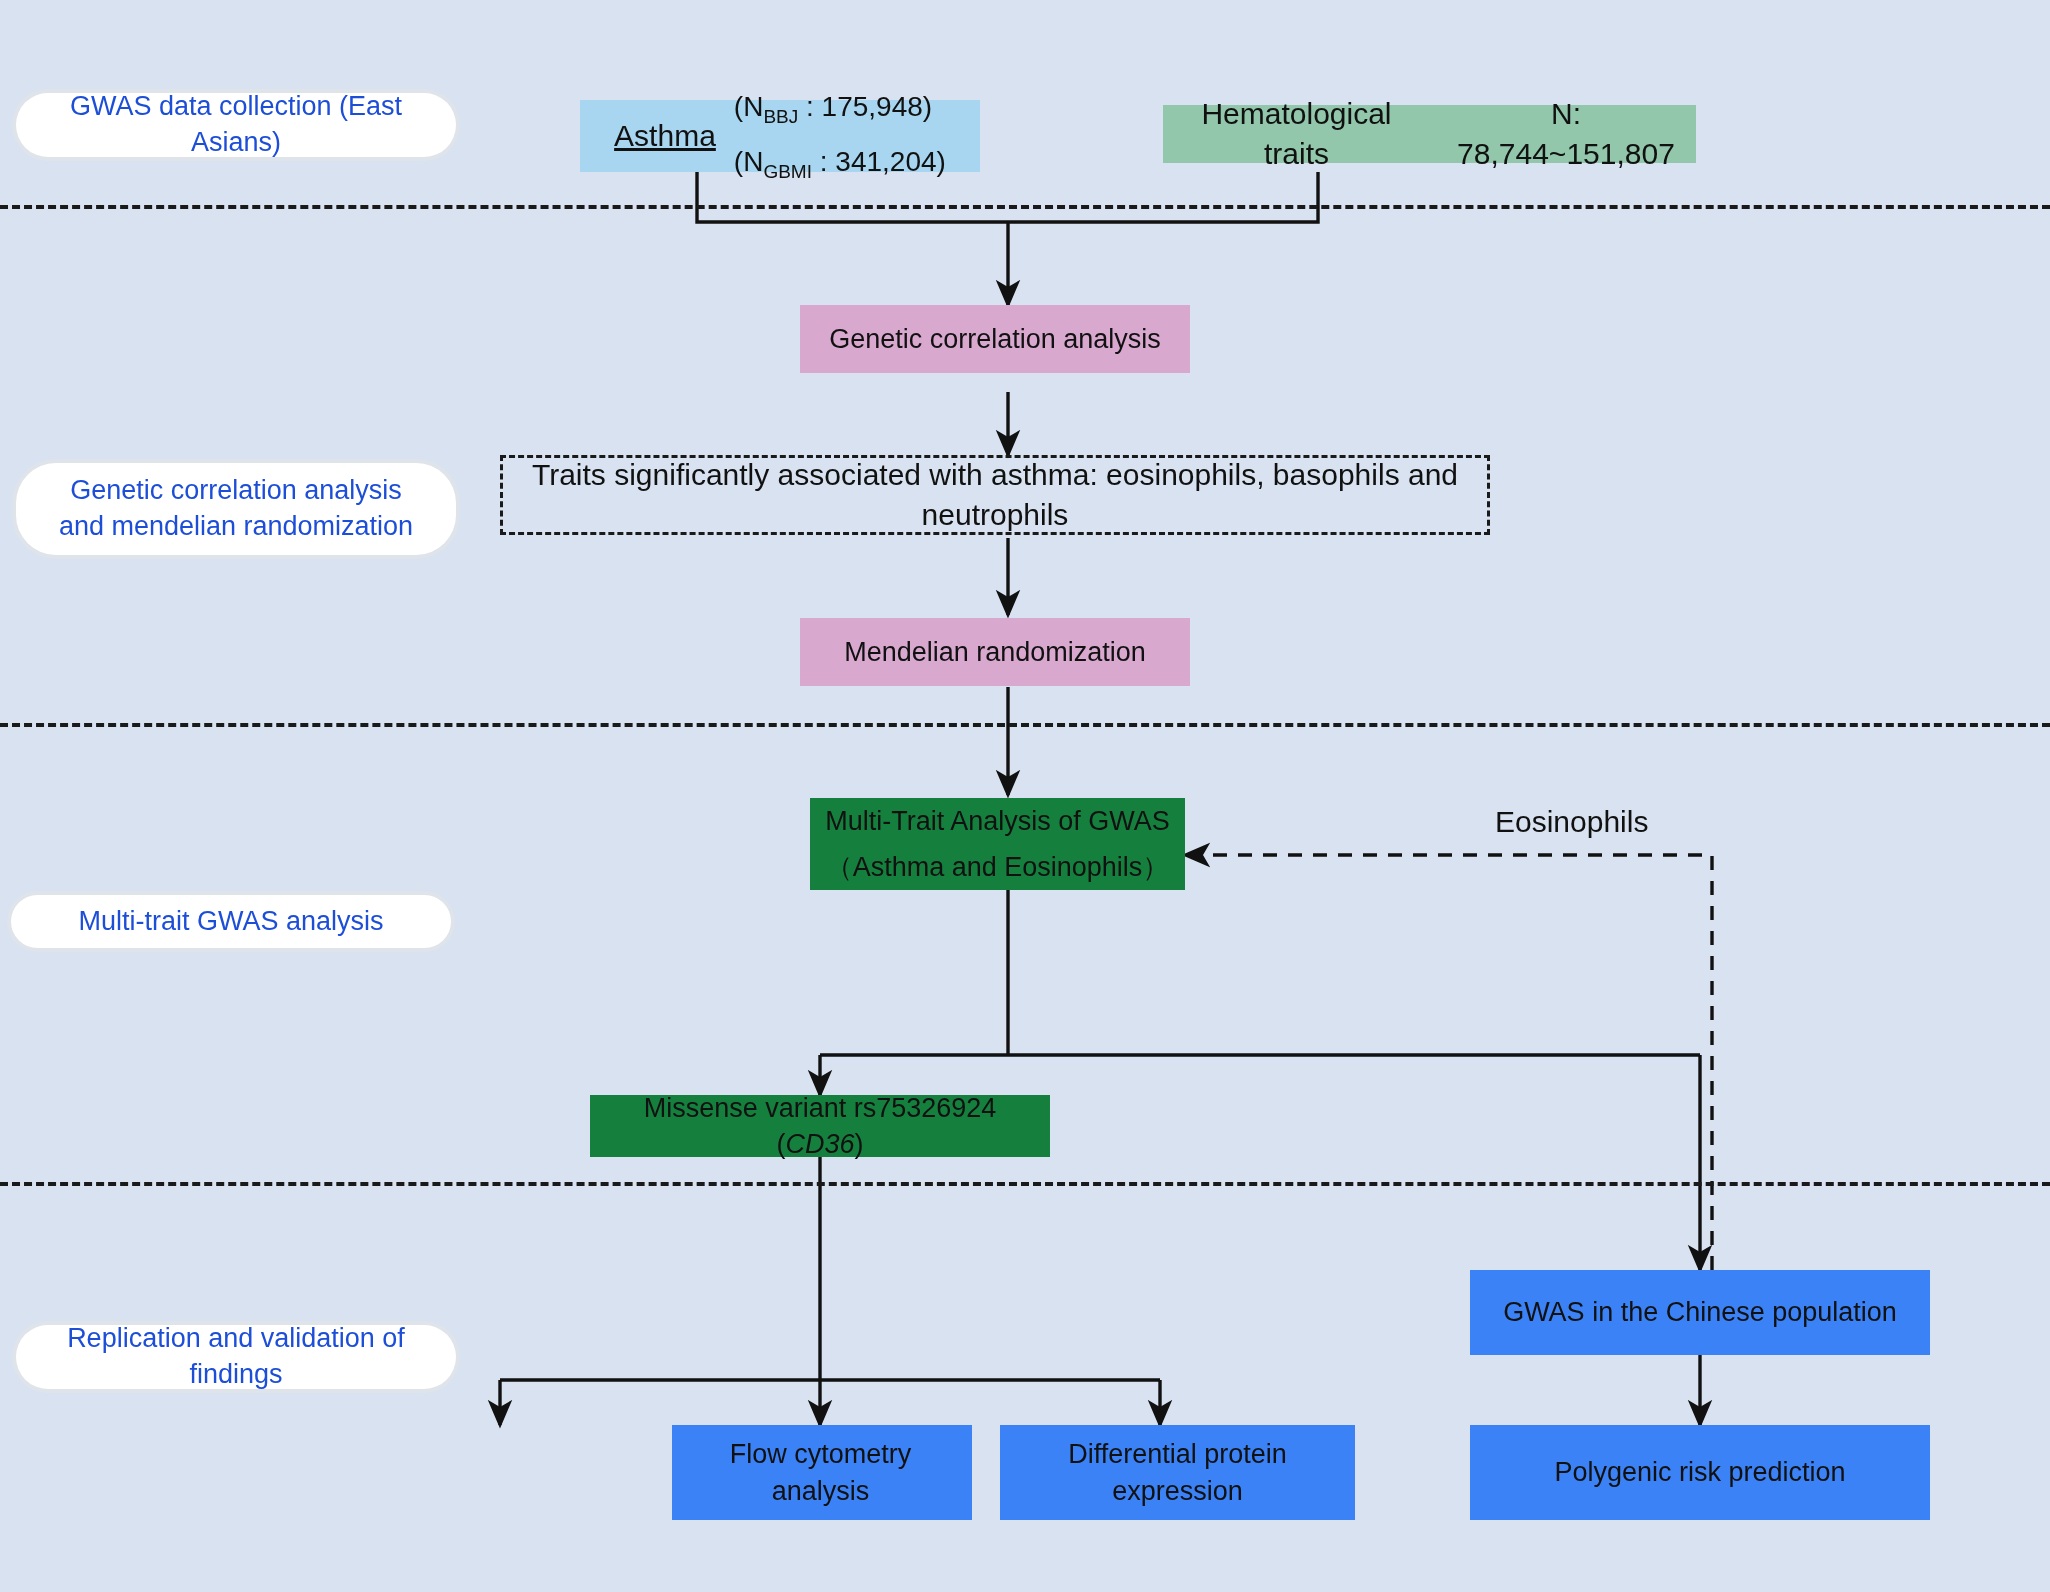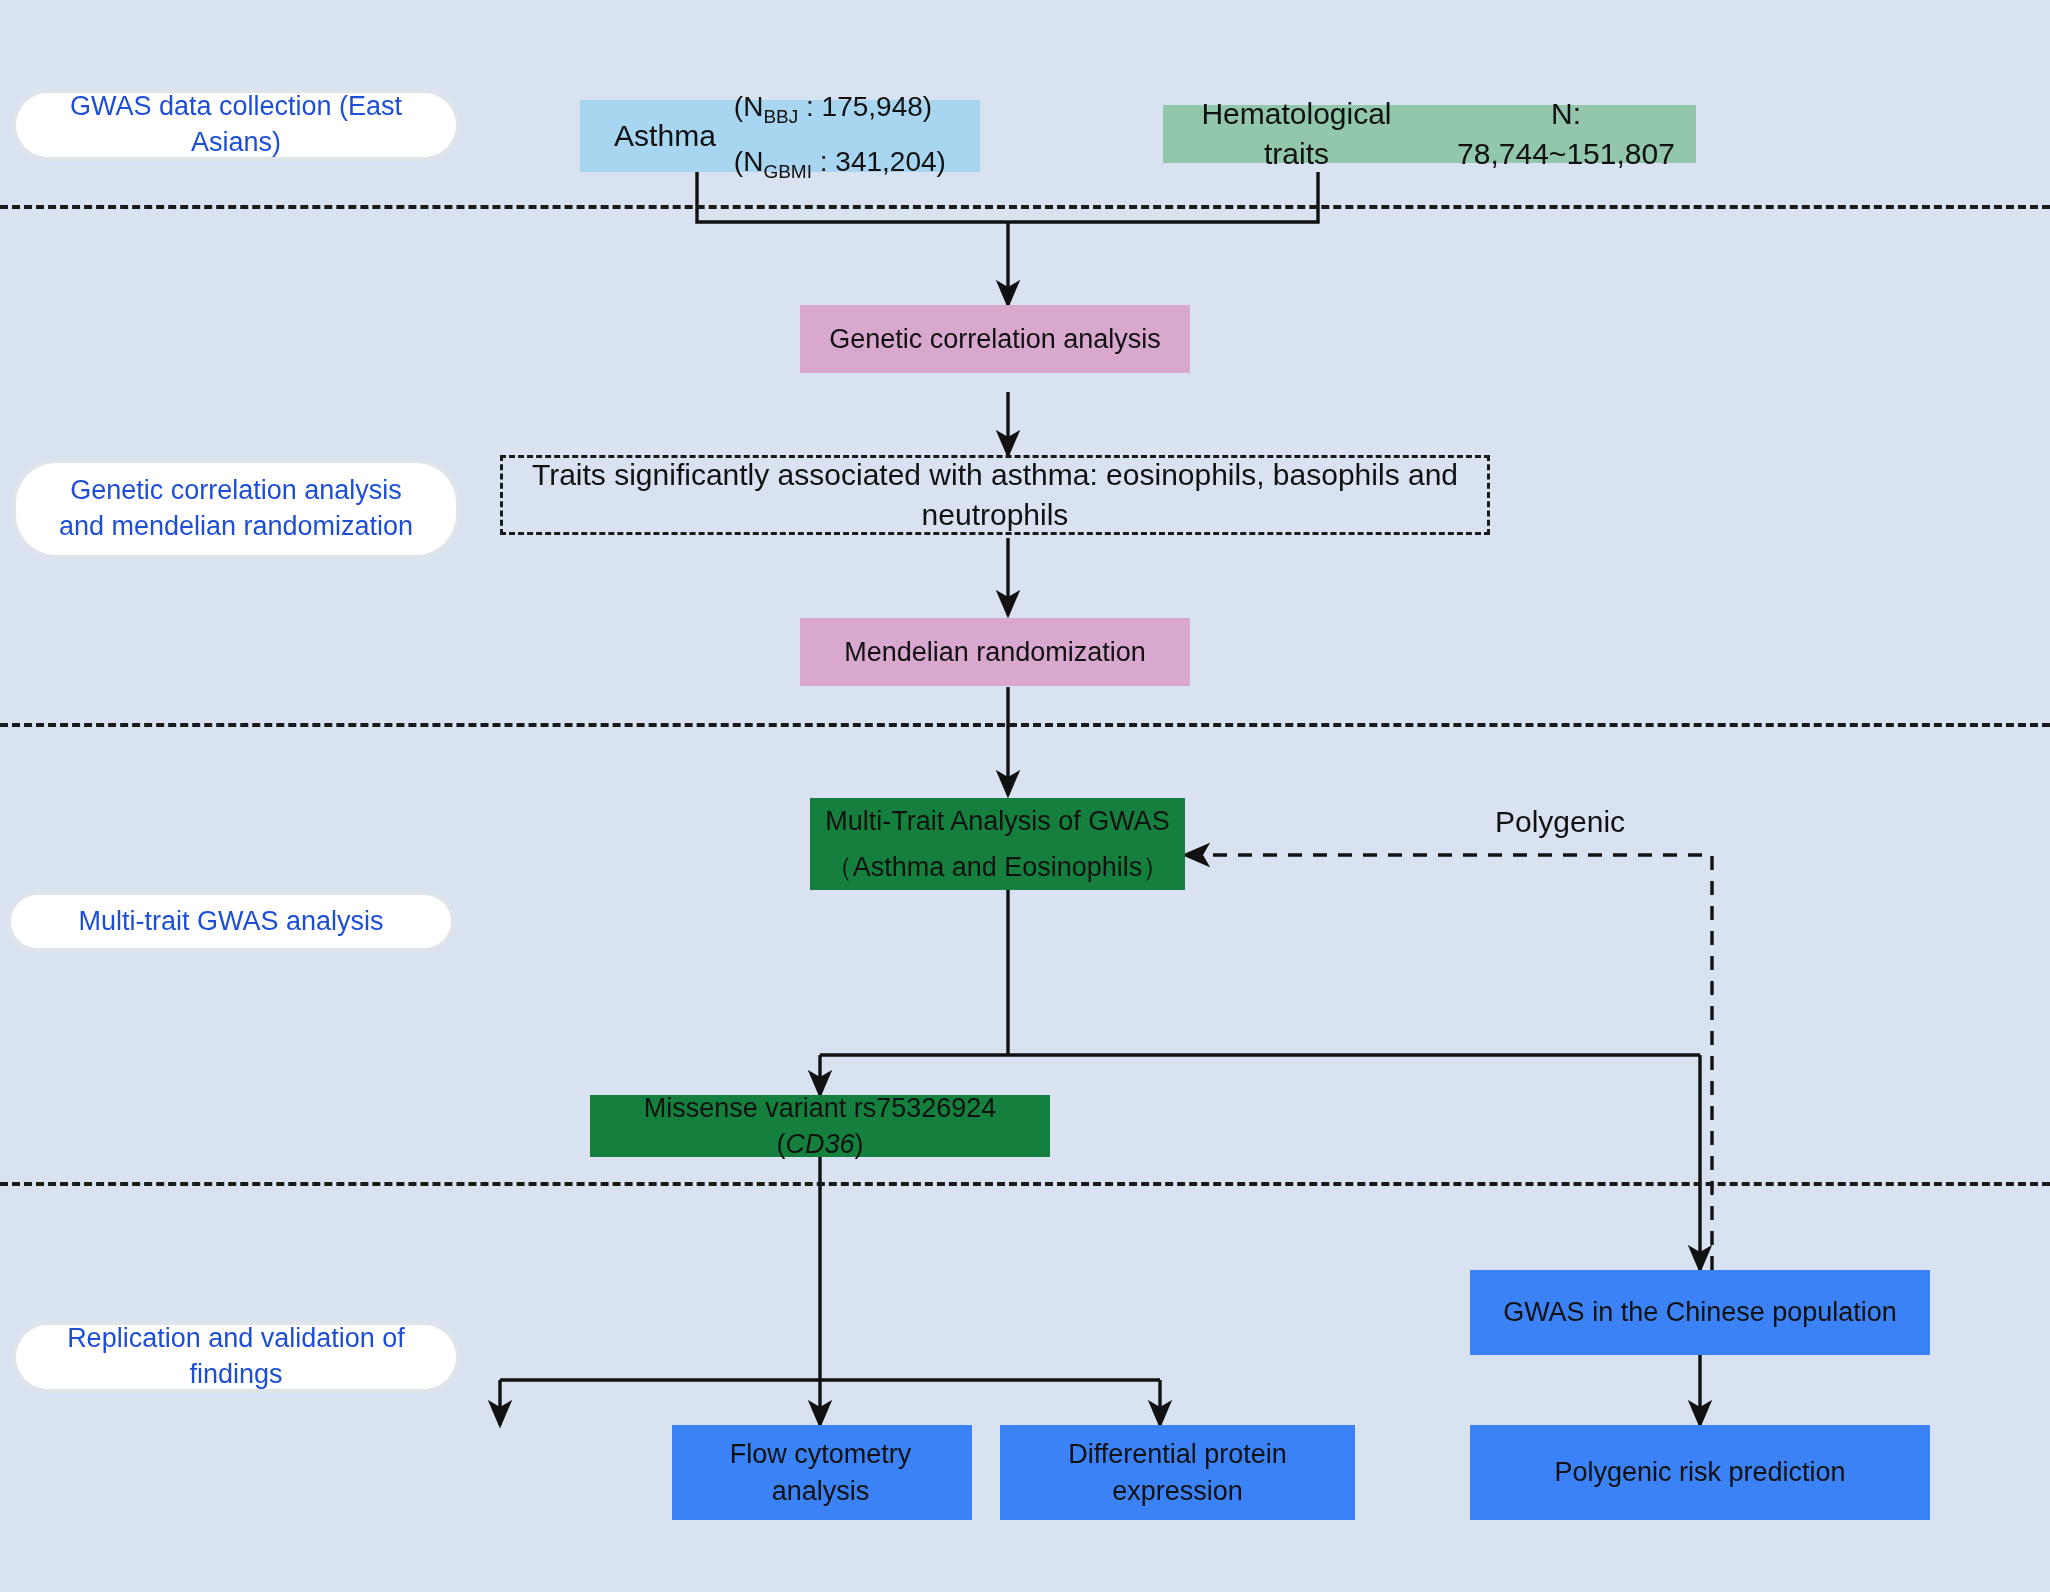--- a/index.html
+++ b/index.html
@@ -66,21 +66,21 @@
   }
 
   
   .asthma-inner {
     display: flex;
     align-items: center;
     justify-content: center;
     gap: 18px;
     width: 100%;
   }
-  .asthma-inner .lbl { font-size: 30px; }
+  .asthma-inner .lbl { font-size: 30px; text-decoration: underline; }
   .asthma-inner .ns {
     display: flex;
     flex-direction: column;
     gap: 14px;
     font-size: 28px;
     text-align: left;
   }
   sub { font-size: 0.68em; }
 
   .hema-inner {
@@ -213,21 +213,21 @@
   </div>
 
   <div class="node yellow" style="left:810px; top:798px; width:375px; height:92px;">
     <div class="two-line">
       <span>Multi-Trait Analysis of GWAS</span>
       <span>（Asthma and Eosinophils）</span>
     </div>
   </div>
 
   <div class="free-label" style="left:1495px; top:805px;">
-    <span>Polygenic</span>
+    <span>Eosinophils</span>
   </div>
 
   <div class="node yellow" style="left:590px; top:1095px; width:460px; height:62px;">
     <span><span>Missense variant rs75326924 (</span><span class="italic">CD36</span><span>)</span></span>
   </div>
 
   <div class="node mint" style="left:1470px; top:1270px; width:460px; height:85px;">
     <span>GWAS in the Chinese population</span>
   </div>
 

